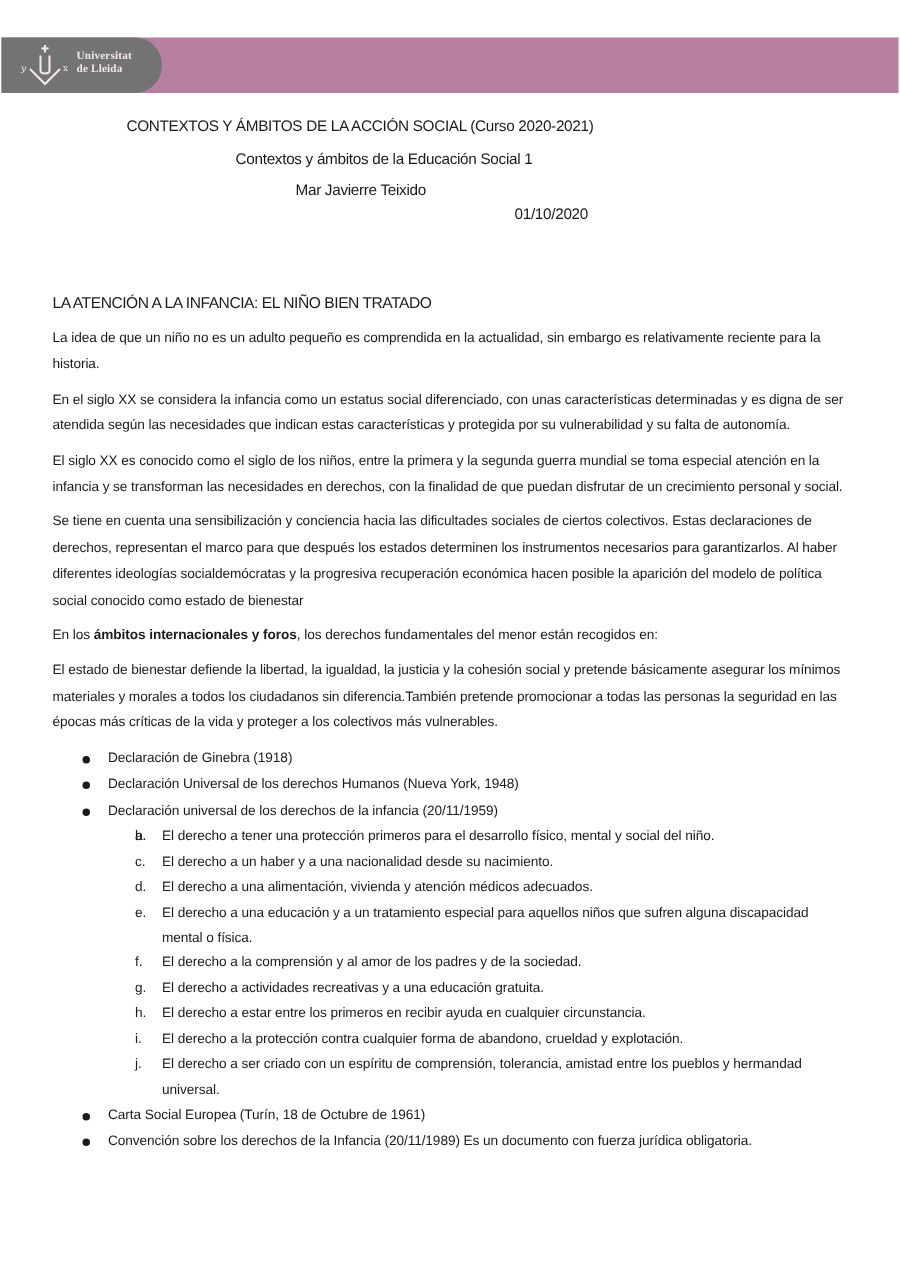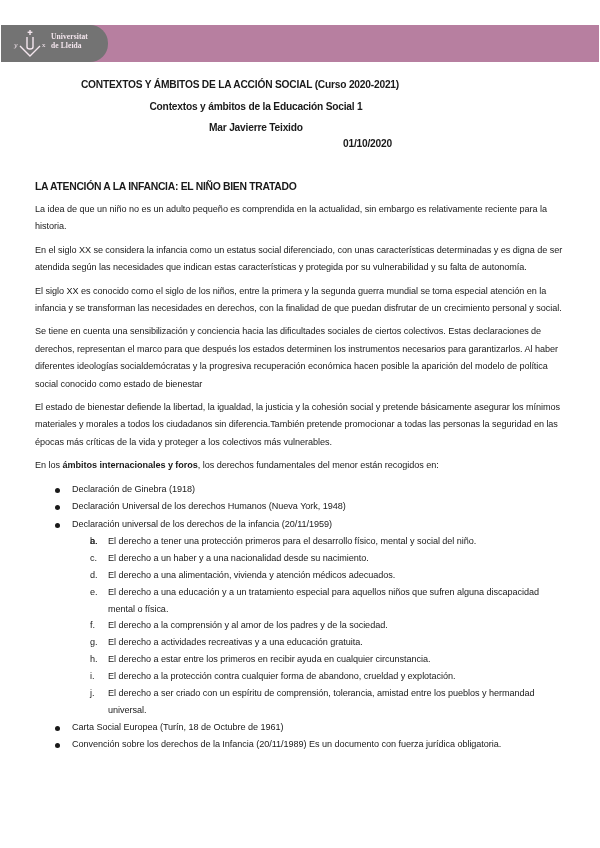--- a/index.html
+++ b/index.html
@@ -9,31 +9,31 @@
   .header-band { position: absolute; left: 1px; top: 25px; width: 598px; height: 37px;
                  background: #b77fa0; }
   .header-logo { position: absolute; left: 0; top: 0; width: 107px; height: 37px;
                  background: #737373; border-radius: 0 18px 18px 0; }
   .logo-mark { position: absolute; left: 10px; top: 3px; width: 38px; height: 31px; }
   .logo-text { position: absolute; left: 50px; top: 7px; color: #f4e6ee;
                font-family: "Liberation Serif", "DejaVu Serif", serif; font-size: 7.5px;
                line-height: 9px; font-weight: bold; letter-spacing: 0.1px; }
 
   .title-block { position: absolute; left: 0; width: 480px; text-align: center;
-                 font-weight: bold; font-size: 10.2px; letter-spacing: -0.2px; }
+                 font-weight: normal; font-size: 10.2px; letter-spacing: -0.2px; }
   .t1 { top: 79px; }
   .t2 { top: 101px; padding-left: 16px; }
   .t3 { top: 122px; }
-  .t3 .author { position: absolute; left: 197px; margin-left: 12px; }
+  .t3 .author { position: absolute; left: 197px; }
   .t3 .date { position: absolute; left: 343px; margin-top: 16px; }
 
   .content { position: absolute; left: 35px; top: 178px; width: 530px; font-size: 9.1px;
              line-height: 17.4px; letter-spacing: -0.05px; }
-  .section-heading { font-weight: bold; font-size: 10.4px; letter-spacing: -0.3px;
-                     margin: 0 0 6px 0; line-height: 17px; }
+  .section-heading { font-weight: normal; font-size: 10.4px; letter-spacing: -0.3px;
+                     margin: 16px 0 6px 0; line-height: 17px; }
   .para { margin: 0 0 6px 0; }
   .para b { font-weight: bold; }
 
   .bullets { list-style: none; margin: 4px 0 0 0; padding: 0; }
   .bullets > li { position: relative; padding-left: 37px; line-height: 17.4px; }
   .bullets > li .dot { position: absolute; left: 20px; top: 7px; width: 5px; height: 5px;
                        background: #1a1a1a; border-radius: 50%; }
   .sublist { list-style: none; margin: 0; padding: 0; }
   .sublist li { position: relative; padding-left: 36px; line-height: 16.9px; }
   .sublist li .letter { position: absolute; left: 18px; top: 0; }
@@ -69,23 +69,23 @@
   <span class="date">01/10/2020</span>
 </div>
 
 <div class="content">
   <div class="section-heading">LA ATENCIÓN A LA INFANCIA: EL NIÑO BIEN TRATADO</div>
 
   <p class="para">La idea de que un niño no es un adulto pequeño es comprendida en la actualidad, sin embargo es relativamente reciente para la historia.</p>
   <p class="para">En el siglo XX se considera la infancia como un estatus social diferenciado, con unas características determinadas y es digna de ser atendida según las necesidades que indican estas características y protegida por su vulnerabilidad y su falta de autonomía.</p>
   <p class="para">El siglo XX es conocido como el siglo de los niños, entre la primera y la segunda guerra mundial se toma especial atención en la infancia y se transforman las necesidades en derechos, con la finalidad de que puedan disfrutar de un crecimiento personal y social.</p>
   <p class="para">Se tiene en cuenta una sensibilización y conciencia hacia las dificultades sociales de ciertos colectivos. Estas declaraciones de derechos, representan el marco para que después los estados determinen los instrumentos necesarios para garantizarlos. Al haber diferentes ideologías socialdemócratas y la progresiva recuperación económica hacen posible la aparición del modelo de política social conocido como estado de bienestar</p>
+  <p class="para"><span>En los </span><b>ámbitos internacionales y foros</b><span>, los derechos fundamentales del menor están recogidos en:</span></p>
+
   <p class="para">El estado de bienestar defiende la libertad, la igualdad, la justicia y la cohesión social y pretende básicamente asegurar los mínimos materiales y morales a todos los ciudadanos sin diferencia.También pretende promocionar a todas las personas la seguridad en las épocas más críticas de la vida y proteger a los colectivos más vulnerables.</p>
-
-  <p class="para"><span>En los </span><b>ámbitos internacionales y foros</b><span>, los derechos fundamentales del menor están recogidos en:</span></p>
 
   <ul class="bullets">
     <li><span class="dot"></span><span>Declaración de Ginebra (1918)</span></li>
     <li><span class="dot"></span><span>Declaración Universal de los derechos Humanos (Nueva York, 1948)</span></li>
     <li><span class="dot"></span><span>Declaración universal de los derechos de la infancia (20/11/1959)</span>
       <ol class="sublist">
         <li><span class="letter">a.</span></li>
         <li><span class="letter">b.</span><span>El derecho a tener una protección primeros para el desarrollo físico, mental y social del niño.</span></li>
         <li><span class="letter">c.</span><span>El derecho a un haber y a una nacionalidad desde su nacimiento.</span></li>
         <li><span class="letter">d.</span><span>El derecho a una alimentación, vivienda y atención médicos adecuados.</span></li>

